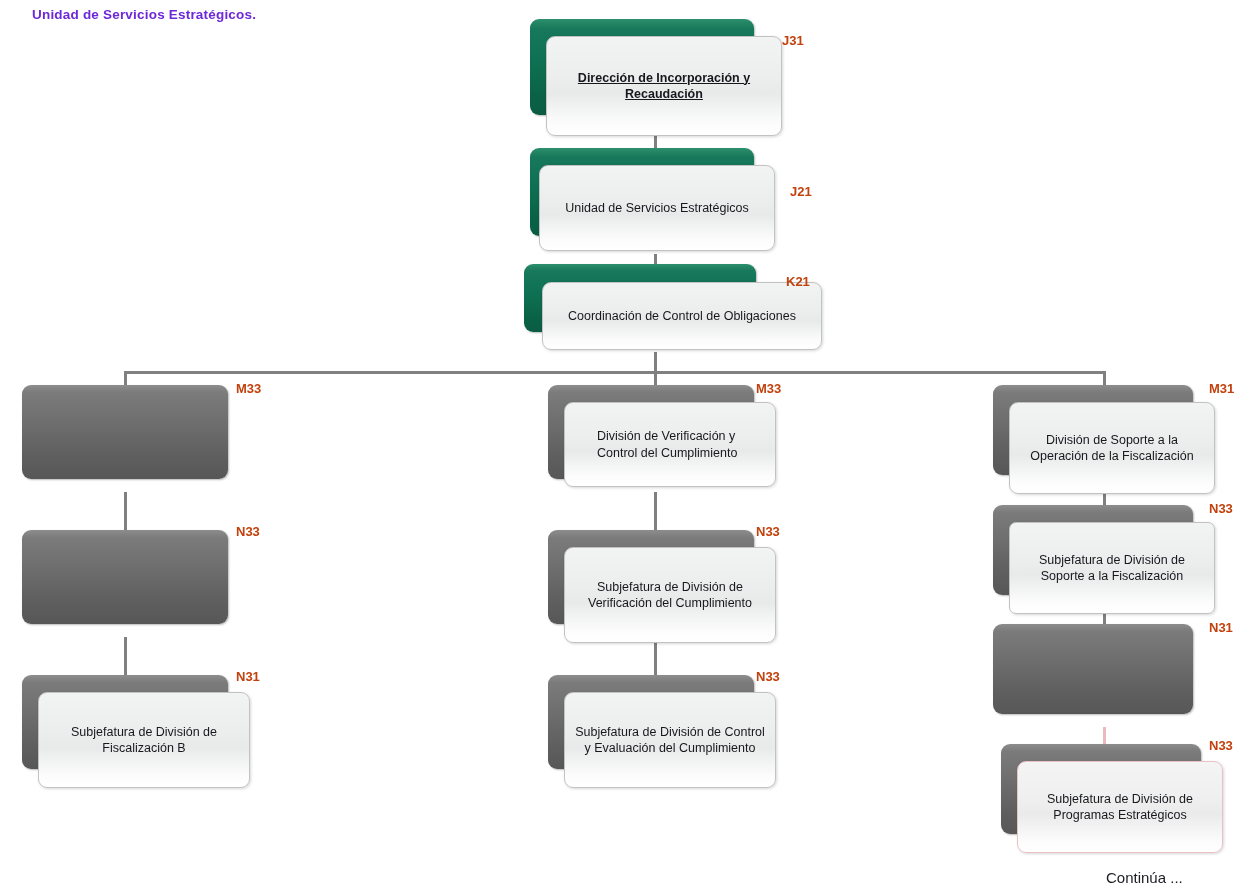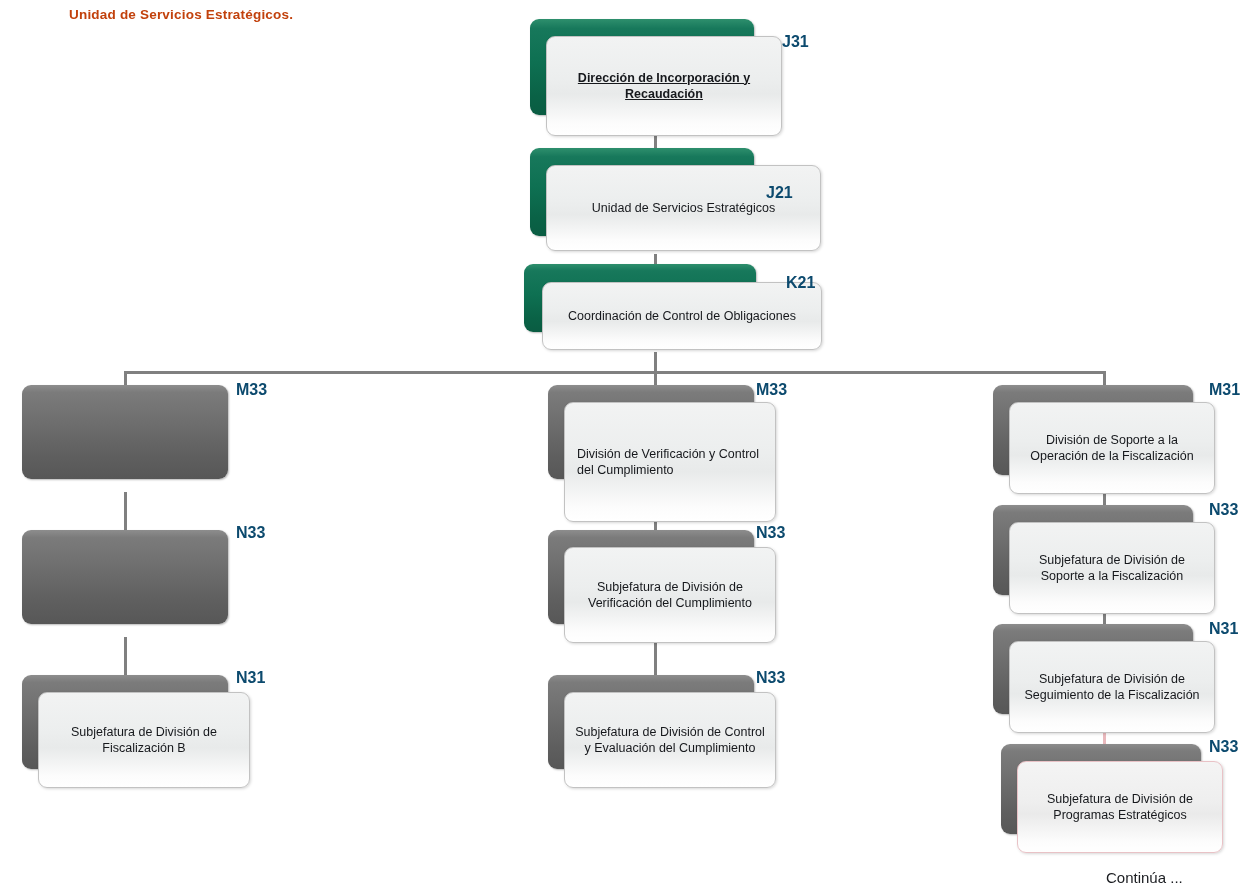--- a/index.html
+++ b/index.html
@@ -22,24 +22,23 @@
     height: 896px;
   }
 
   
   .chart-title {
     position: absolute;
     left: 32px;
     top: 7px;
     font-size: 13.5px;
     font-weight: bold;
-    color: #c2410c;
+    color: #6d28d9;
     letter-spacing: 0.2px;
     white-space: nowrap;
-    margin-left: 37px;
   }
 
   
   .connector {
     position: absolute;
     background: #808080;
   }
   .connector.v { width: 3px; }
   .connector.h { height: 3px; }
   .connector.pink { background: #e9b9bd; }
@@ -95,23 +94,23 @@
     line-height: 16.5px;
     color: #16181c;
     text-align: center;
   }
   .node.bold .card .label { font-weight: bold; text-decoration: underline; }
   .node.lefttext .card .label { text-align: left; padding-left: 12px; }
 
   
   .node .code {
     position: absolute;
-    font-size: 16px;
+    font-size: 13px;
     font-weight: bold;
-    color: #0c4a6e;
+    color: #c2410c;
     white-space: nowrap;
     text-align: center;
   }
 
   
   .continues {
     position: absolute;
     font-size: 15px;
     color: #1b1d21;
     white-space: nowrap;
@@ -149,24 +148,24 @@
   <div class="node green bold" style="left:530px; top:19px; width:252px; height:117px;">
     <div class="plate" style="width:224px; height:96px;"></div>
     <div class="card" style="left:16px; top:17px; width:236px; height:100px;">
       <span class="label">Dirección de Incorporación y Recaudación</span>
     </div>
     <div class="code" style="left:252px; top:14px;">J31</div>
   </div>
 
   <div class="node green" style="left:530px; top:148px; width:252px; height:106px;">
     <div class="plate" style="width:224px; height:88px;"></div>
-    <div class="card" style="left:16px; top:17px; width:275px; height:86px;">
+    <div class="card" style="left:9px; top:17px; width:236px; height:86px;">
       <span class="label">Unidad de Servicios Estratégicos</span>
     </div>
-    <div class="code" style="left:236px; top:36px;">J21</div>
+    <div class="code" style="left:260px; top:36px;">J21</div>
   </div>
 
   <div class="node green" style="left:524px; top:264px; width:262px; height:90px;">
     <div class="plate" style="width:232px; height:68px;"></div>
     <div class="card" style="left:18px; top:18px; width:280px; height:68px;">
       <span class="label">Coordinación de Control de Obligaciones</span>
     </div>
     <div class="code" style="left:262px; top:10px;">K21</div>
   </div>
 
@@ -183,21 +182,21 @@
   <div class="node gray" style="left:22px; top:675px; width:228px; height:114px;">
     <div class="plate" style="width:206px; height:94px;"></div>
     <div class="card" style="left:16px; top:17px; width:212px; height:96px;">
       <span class="label">Subjefatura de División de Fiscalización B</span>
     </div>
     <div class="code" style="left:214px; top:-6px;">N31</div>
   </div>
 
   <div class="node gray lefttext" style="left:548px; top:385px; width:228px; height:114px;">
     <div class="plate" style="width:206px; height:94px;"></div>
-    <div class="card" style="left:16px; top:17px; width:212px; height:120px;">
+    <div class="card" style="left:16px; top:17px; width:212px; height:85px;padding-left:20px;">
       <span class="label">División de Verificación y Control del Cumplimiento</span>
     </div>
     <div class="code" style="left:208px; top:-4px;">M33</div>
   </div>
 
   <div class="node gray" style="left:548px; top:530px; width:228px; height:114px;">
     <div class="plate" style="width:206px; height:94px;"></div>
     <div class="card" style="left:16px; top:17px; width:212px; height:96px;">
       <span class="label">Subjefatura de División de Verificación del Cumplimiento</span>
     </div>
@@ -215,31 +214,28 @@
   <div class="node gray" style="left:993px; top:385px; width:222px; height:110px;">
     <div class="plate" style="width:200px; height:90px;"></div>
     <div class="card" style="left:16px; top:17px; width:206px; height:92px;">
       <span class="label">División de Soporte a la Operación de la Fiscalización</span>
     </div>
     <div class="code" style="left:216px; top:-4px;">M31</div>
   </div>
 
   <div class="node gray" style="left:993px; top:505px; width:222px; height:110px;">
     <div class="plate" style="width:200px; height:90px;"></div>
-    <div class="card" style="left:16px; top:17px; width:206px; height:92px;">
+    <div class="card" style="left:16px; top:17px; width:206px; height:92px;border-radius:7px;">
       <span class="label">Subjefatura de División de Soporte a la Fiscalización</span>
     </div>
     <div class="code" style="left:216px; top:-4px;">N33</div>
   </div>
 
   <div class="node gray" style="left:993px; top:624px; width:222px; height:110px;">
     <div class="plate" style="width:200px; height:90px;"></div>
-    <div class="card" style="left:16px; top:17px; width:206px; height:92px;">
-      <span class="label">Subjefatura de División de Seguimiento de la Fiscalización</span>
-    </div>
     <div class="code" style="left:216px; top:-4px;">N31</div>
   </div>
 
   <div class="node gray pinkborder" style="left:1001px; top:744px; width:222px; height:110px;">
     <div class="plate" style="width:200px; height:90px;"></div>
     <div class="card" style="left:16px; top:17px; width:206px; height:92px;">
       <span class="label">Subjefatura de División de Programas Estratégicos</span>
     </div>
     <div class="code" style="left:208px; top:-6px;">N33</div>
   </div>

